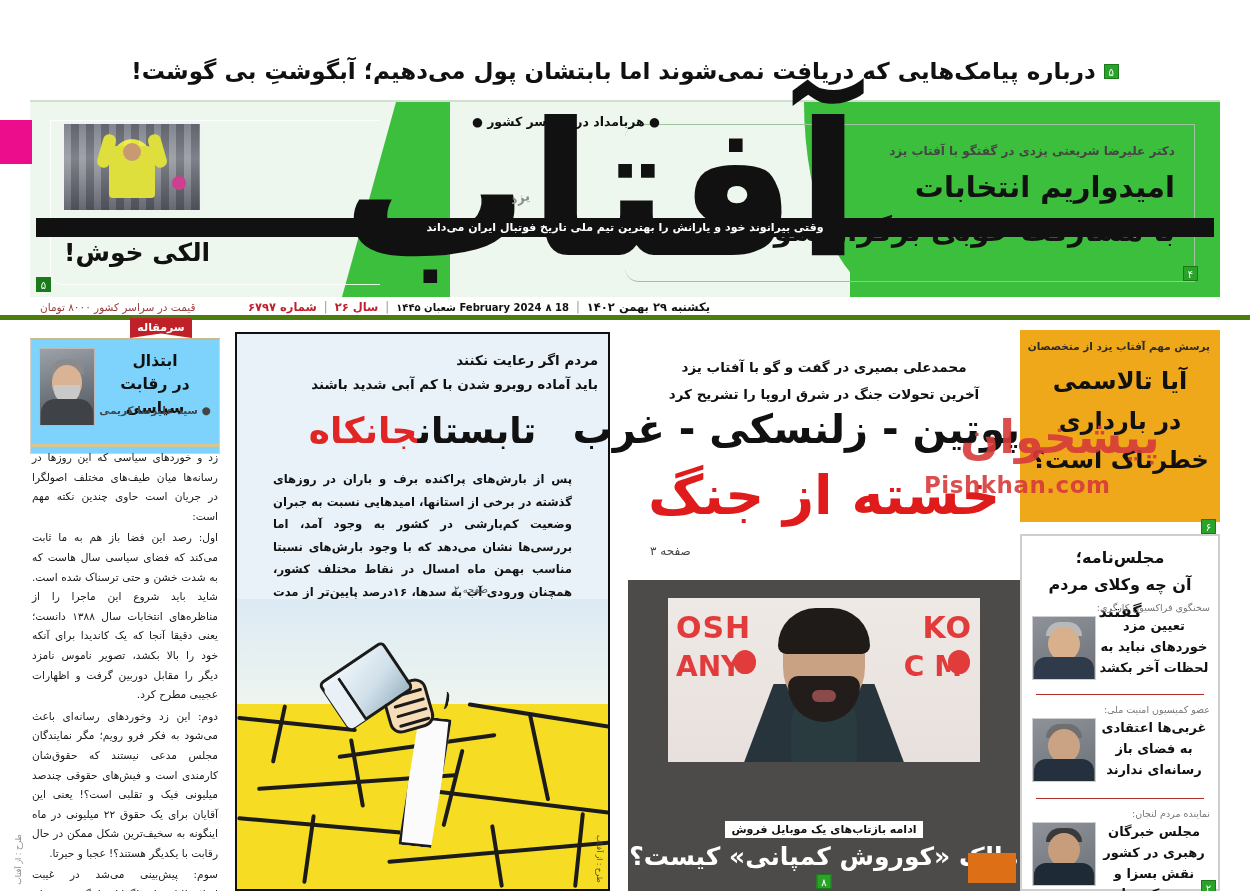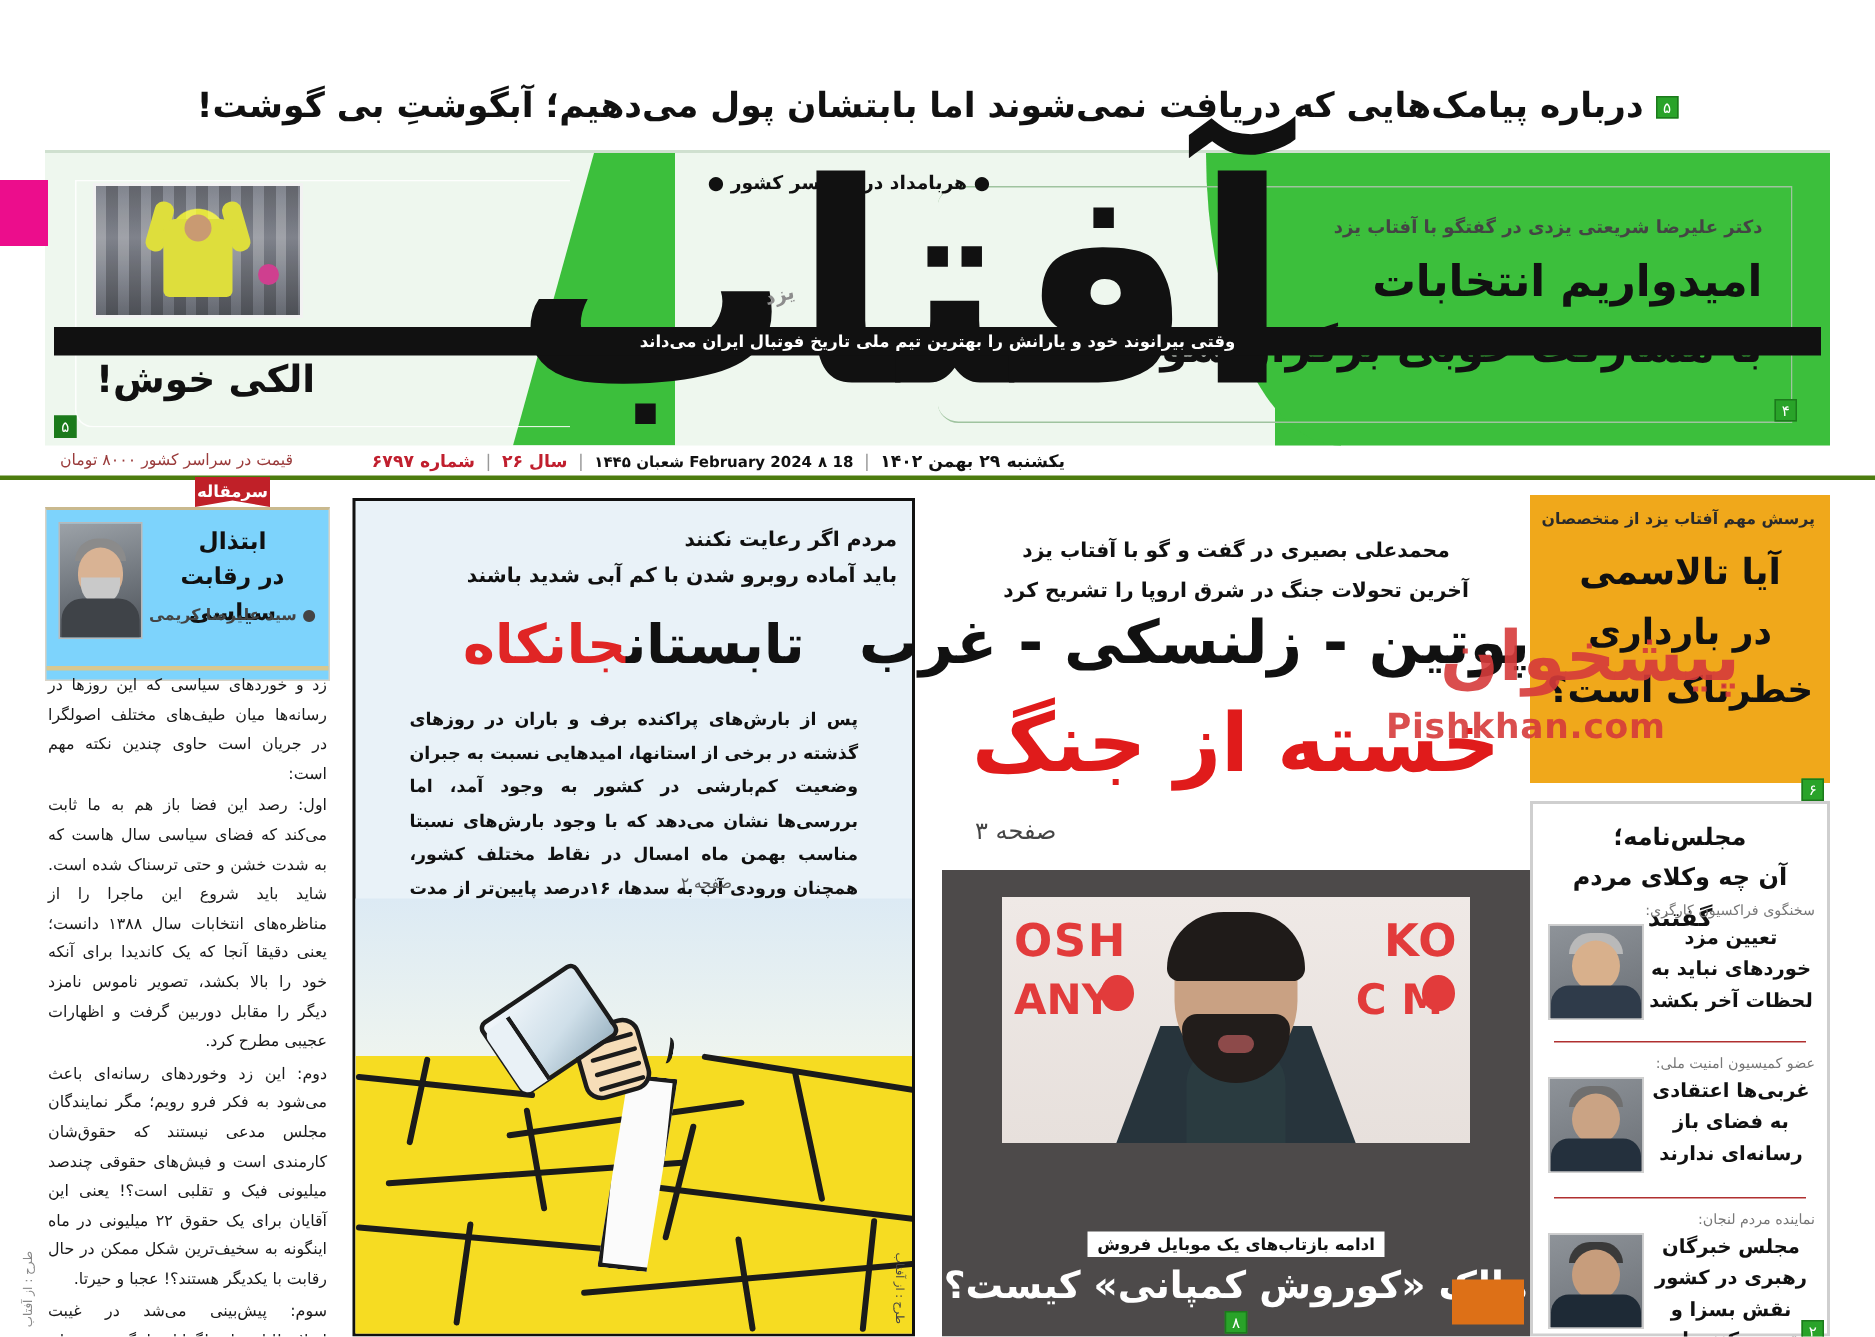--- a/index.html
+++ b/index.html
@@ -139,40 +139,40 @@
   }
   .mh-pg5{ position:absolute; bottom:5px; left:6px; }
   .pink-flag{
     position:absolute; top:18px; left:-42px; width:44px; height:44px;
     background:#ec0d8c;
   }
 
   
   .infobar{
     position:absolute; top:298px; right:0; left:0; height:22px;
-    border-bottom:3px solid #4d7c0f;
+    border-bottom:5px solid #4d7c0f;
   }
   .infobar .price{
     position:absolute; left:40px; top:3px; font-size:10.5px; color:#9a3b3b;
     white-space:nowrap;
   }
   .infobar .dateline{
     position:absolute; right:540px; top:2px; font-size:11.5px; color:#111;
     white-space:nowrap; font-weight:700;
   }
   .infobar .dateline .red{ color:#c01f2e; }
   .infobar .dateline .sep{ color:#999; font-weight:400; padding:0 3px; }
   .infobar .dateline .lat{ font-size:10px; font-weight:600; }
 
   
   .col-left{
     position:absolute; top:330px; right:auto; left:30px; width:190px; height:561px;
   }
   .sarmaghale-tag{
-    position:absolute; top:-12px; left:100px; width:50px; height:20px;
+    position:absolute; top:-12px; left:100px; width:62px; height:20px;
     background:#c02028; color:#fff; font-size:11px; font-weight:700;
     text-align:center; line-height:19px;
     clip-path:polygon(0 0,100% 0,100% 100%,50% 78%,0 100%);
   }
   .ed-box{
     position:absolute; top:8px; left:0; right:0; height:116px;
     background:#7dd3fc; border:1px solid #d9d3c6;
     border-top:2px solid #c9b98e;
   }
   .ed-box:after{
@@ -298,21 +298,21 @@
   }
   .lead-h1{
     position:absolute; top:74px; right:0; left:0; text-align:center;
     font-size:40px; font-weight:800; color:#111; white-space:nowrap;
   }
   .lead-h2{
     position:absolute; top:132px; right:0; left:0; text-align:center;
     font-size:54px; font-weight:800; color:#e01b1b; white-space:nowrap;
   }
   .lead-page{
-    position:absolute; top:212px; left:22px; font-size:16px; color:#444;
+    position:absolute; top:212px; left:22px; font-size:12px; color:#444;
   }
   .watermark{
     position:absolute; top:400px; left:900px; width:260px; height:120px;
     pointer-events:none; z-index:40;
   }
   .wm-fa{
     position:absolute; top:10px; left:60px; font-size:46px; font-weight:800;
     color:#d63b3b; opacity:.9; white-space:nowrap;
   }
   .wm-en{

